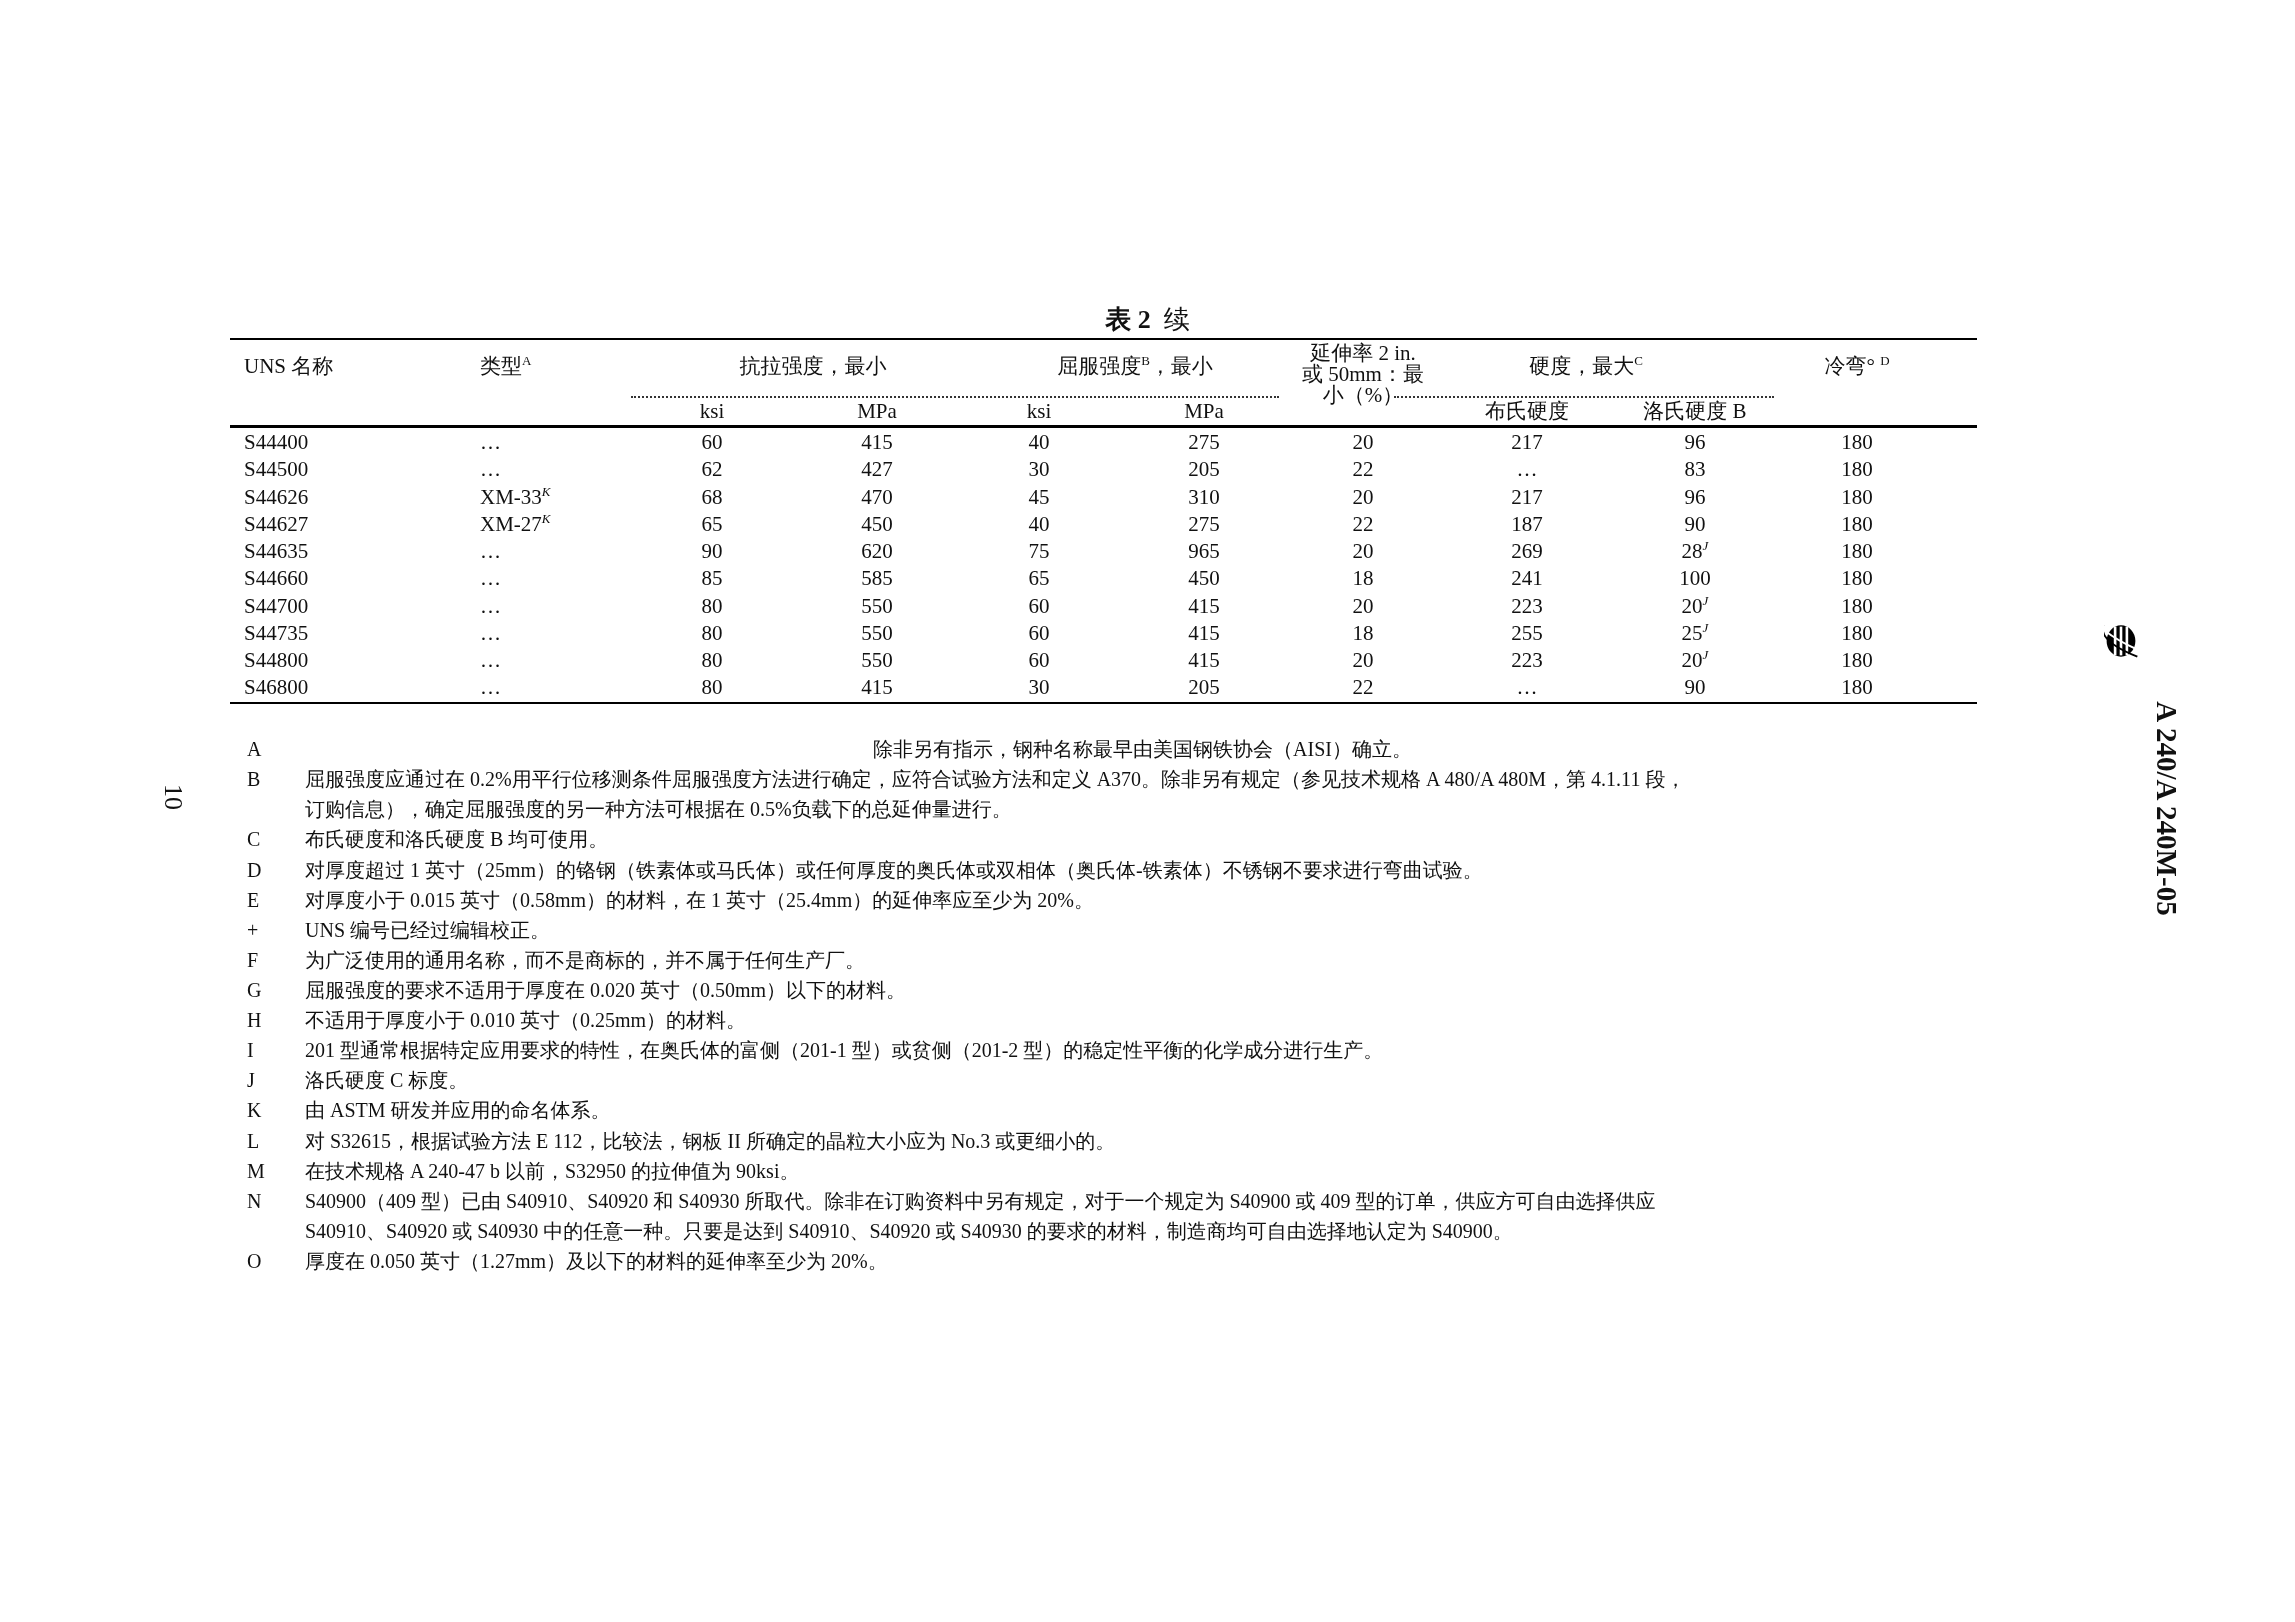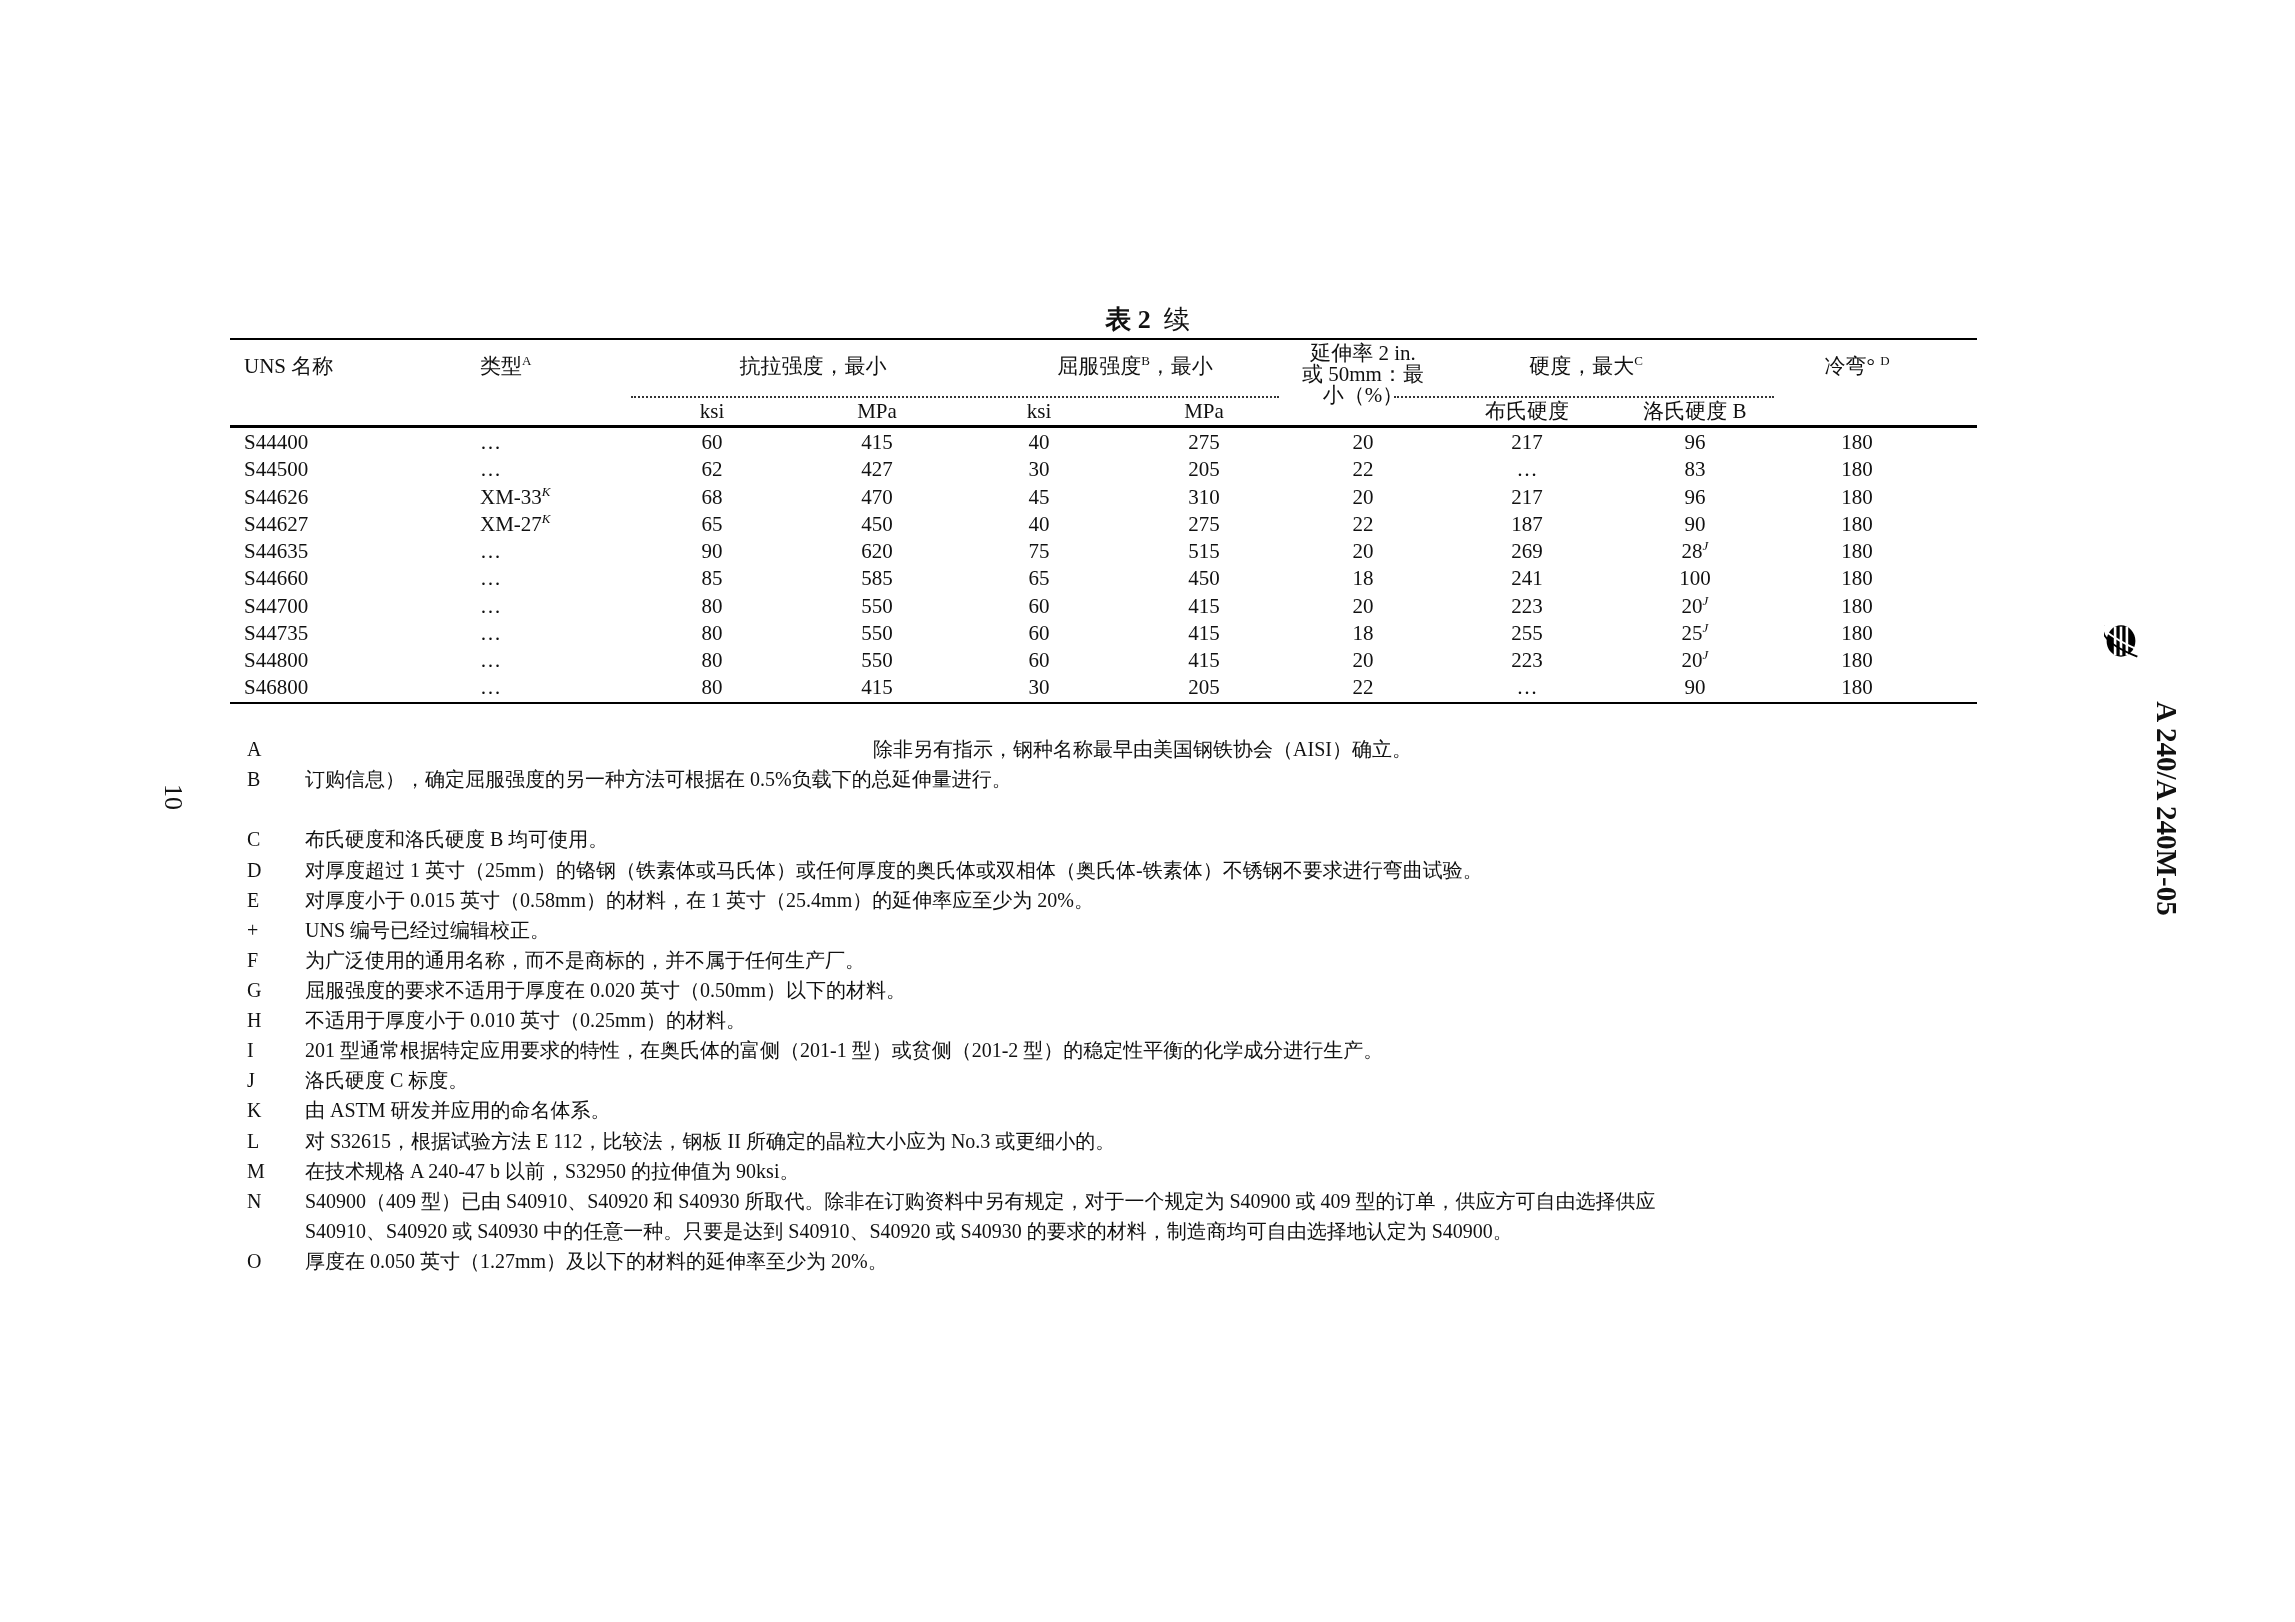--- a/index.html
+++ b/index.html
@@ -103,21 +103,21 @@
       <span class="c" style="left: 1527px;"><span style="position: static;">187</span></span>
       <span class="c" style="left: 1695px;"><span style="position: static;">90</span><sup class="it"></sup></span>
       <span class="c" style="left: 1857px;"><span style="position: static;">180</span></span>
     </div>
     <div class="row" style="top: 538px;">
       <span style="left: 244px;"><span style="position: static;">S44635</span></span>
       <span style="left: 480px;"><span style="position: static;">…</span><sup class="it"></sup></span>
       <span class="c" style="left: 712px;"><span style="position: static;">90</span></span>
       <span class="c" style="left: 877px;"><span style="position: static;">620</span></span>
       <span class="c" style="left: 1039px;"><span style="position: static;">75</span></span>
-      <span class="c" style="left: 1204px;"><span style="position: static;">515</span></span>
+      <span class="c" style="left: 1204px;"><span style="position: static;">965</span></span>
       <span class="c" style="left: 1363px;"><span style="position: static;">20</span></span>
       <span class="c" style="left: 1527px;"><span style="position: static;">269</span></span>
       <span class="c" style="left: 1695px;"><span style="position: static;">28</span><sup class="it">J</sup></span>
       <span class="c" style="left: 1857px;"><span style="position: static;">180</span></span>
     </div>
     <div class="row" style="top: 565px;">
       <span style="left: 244px;"><span style="position: static;">S44660</span></span>
       <span style="left: 480px;"><span style="position: static;">…</span><sup class="it"></sup></span>
       <span class="c" style="left: 712px;"><span style="position: static;">85</span></span>
       <span class="c" style="left: 877px; text-align: center;"><span style="position: static;">585</span></span>
@@ -181,20 +181,21 @@
 <div id="footnotes">
     <div class="fn" style="top: 734px; height: 30px;">
       <span class="k">A</span>
       <div class="t">
         <div style="white-space: nowrap; text-align: center;">除非另有指示，钢种名称最早由美国钢铁协会（AISI）确立。</div>
       </div>
     </div>
     <div class="fn" style="top: 764px; height: 60px;">
       <span class="k">B</span>
       <div class="t">
+        <div style="white-space: nowrap;">屈服强度应通过在 0.2%用平行位移测条件屈服强度方法进行确定，应符合试验方法和定义 A370。除非另有规定（参见技术规格 A 480/A 480M，第 4.1.11 段，</div>
         <div style="white-space: nowrap;">订购信息），确定屈服强度的另一种方法可根据在 0.5%负载下的总延伸量进行。</div>
       </div>
     </div>
     <div class="fn" style="top: 824px; height: 30px;">
       <span class="k">C</span>
       <div class="t">
         <div style="white-space: nowrap;">布氏硬度和洛氏硬度 B 均可使用。</div>
       </div>
     </div>
     <div class="fn" style="top: 855px; height: 30px;">

